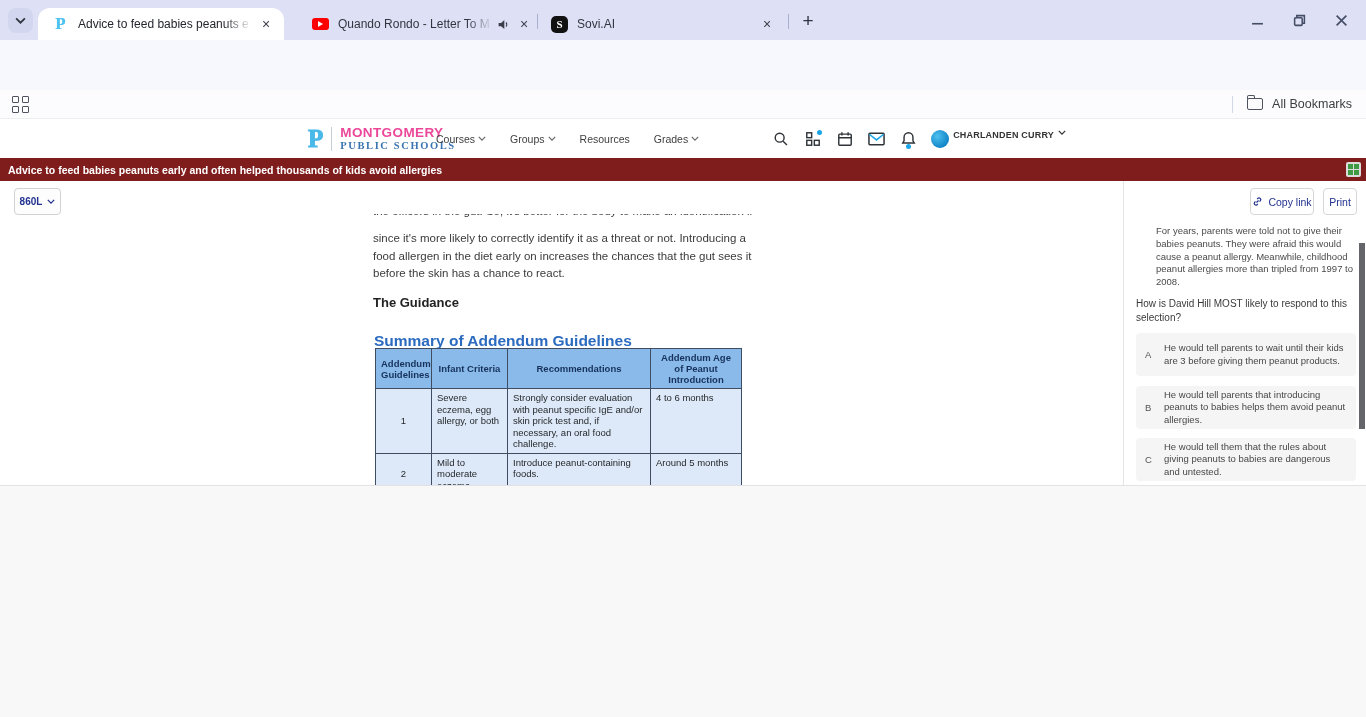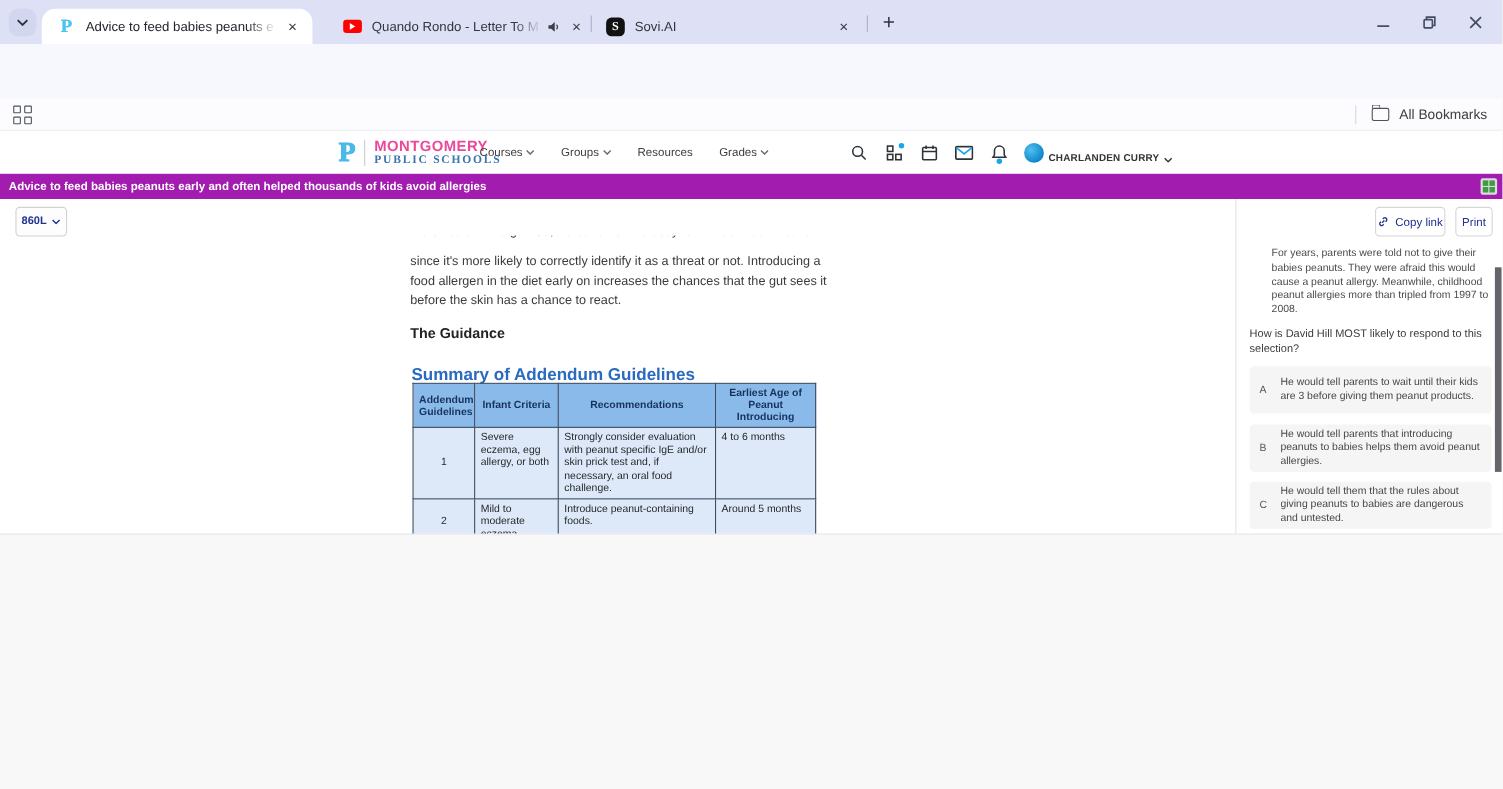--- a/index.html
+++ b/index.html
@@ -64,24 +64,24 @@
   .logo-div { width:1px; height:24px; background:#c9cdd4; margin:0 8px 0 9px; }
   .logo-line1 { font-family:Liberation Sans, sans-serif; font-weight:bold; font-size:13.5px; color:#ec4899; letter-spacing:.4px; line-height:14px; }
   .logo-line2 { font-family:"Liberation Serif",serif; font-weight:bold; font-size:10.5px; color:#3a74b1; letter-spacing:1.6px; line-height:12px; }
   .main-nav { left:436px; top:0; height:39px; display:flex; align-items:center; gap:24px; }
   .nav-item { font-size:10.5px; color:#3e3e3e; display:flex; align-items:center; gap:3px; }
   .nav-item svg { color:#6b6b6b; }
   .hdr-icons { right:300px; top:0; height:39px; display:flex; align-items:center; gap:13px; color:#2e3338; }
   .hdr-ico { width:19px; height:19px; display:flex; align-items:center; justify-content:center; position:relative; }
   .blue-dot { position:absolute; width:5px; height:5px; border-radius:50%; background:#1aa5e8; }
   .avatar { width:18px; height:18px; border-radius:50%; background:radial-gradient(circle at 35% 35%, #4fc0ee 0%, #1286c9 70%); }
-  .user-name { font-size:9px; font-weight:bold; color:#333; letter-spacing:.2px; display:flex; align-items:flex-end; gap:4px; }
-
-  
-  #titlebar { left:0; top:158px; width:1366px; height:23px; background:#a21caf; display:flex; align-items:center; }
+  .user-name { font-size:9px; font-weight:bold; color:#333; letter-spacing:.2px; display:flex; align-items:flex-start; gap:4px; }
+
+  
+  #titlebar { left:0; top:158px; width:1366px; height:23px; background:#7f1d1d; display:flex; align-items:center; }
   .titlebar-text { color:#fff; font-size:10.5px; font-weight:bold; margin-left:8px; flex:1; }
   .expand-btn { width:15px; height:15px; background:#dcdcdc; border-radius:2px; margin-right:5px;
     display:grid; grid-template-columns:5px 5px; grid-template-rows:5px 5px; gap:1px; align-content:center; justify-content:center; }
   .expand-btn span { background:#3f9b43; }
 
   
   #pane { left:0; top:181px; width:1366px; height:305px; background:#ffffff; overflow:hidden; border-bottom:1px solid #e3e3e5; }
   .lexile-btn { left:14px; top:7px; width:47px; height:27px; border:1px solid #d2d2d2; border-radius:4px; background:#fdfdfd;
     display:flex; align-items:center; justify-content:center; gap:5px; font-size:10px; font-weight:bold; color:#21318f; }
   .pane-btn { top:7px; height:27px; border:1px solid #d6d6d6; border-radius:4px; background:#fff;
@@ -356,21 +356,21 @@
         <col style="width:56px">
         <col style="width:76px">
         <col style="width:143px">
         <col style="width:91px">
       </colgroup>
     <thead>
       <tr>
         <th>Addendum Guidelines</th>
         <th>Infant Criteria</th>
         <th>Recommendations</th>
-        <th>Earliest Age of Peanut Introducing</th>
+        <th>Addendum Age of Peanut Introduction</th>
       </tr>
     </thead>
     <tbody>
       <tr class="row1">
         <td class="num">1</td>
         <td>Severe eczema, egg allergy, or both</td>
         <td>Strongly consider evaluation with peanut specific IgE and/or skin prick test and, if necessary, an oral food challenge.</td>
         <td>4 to 6 months</td>
       </tr>
       <tr class="row2">

